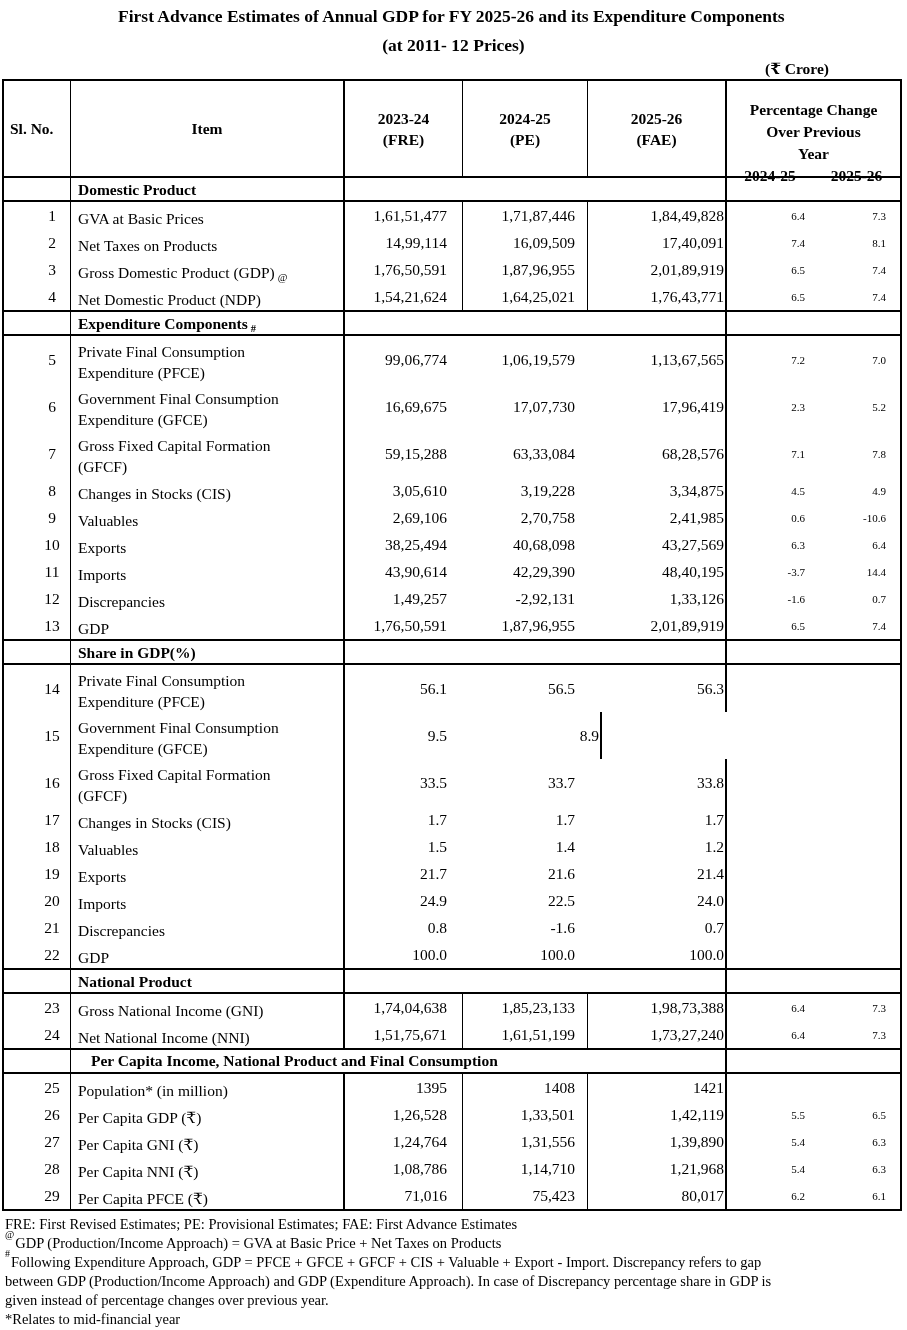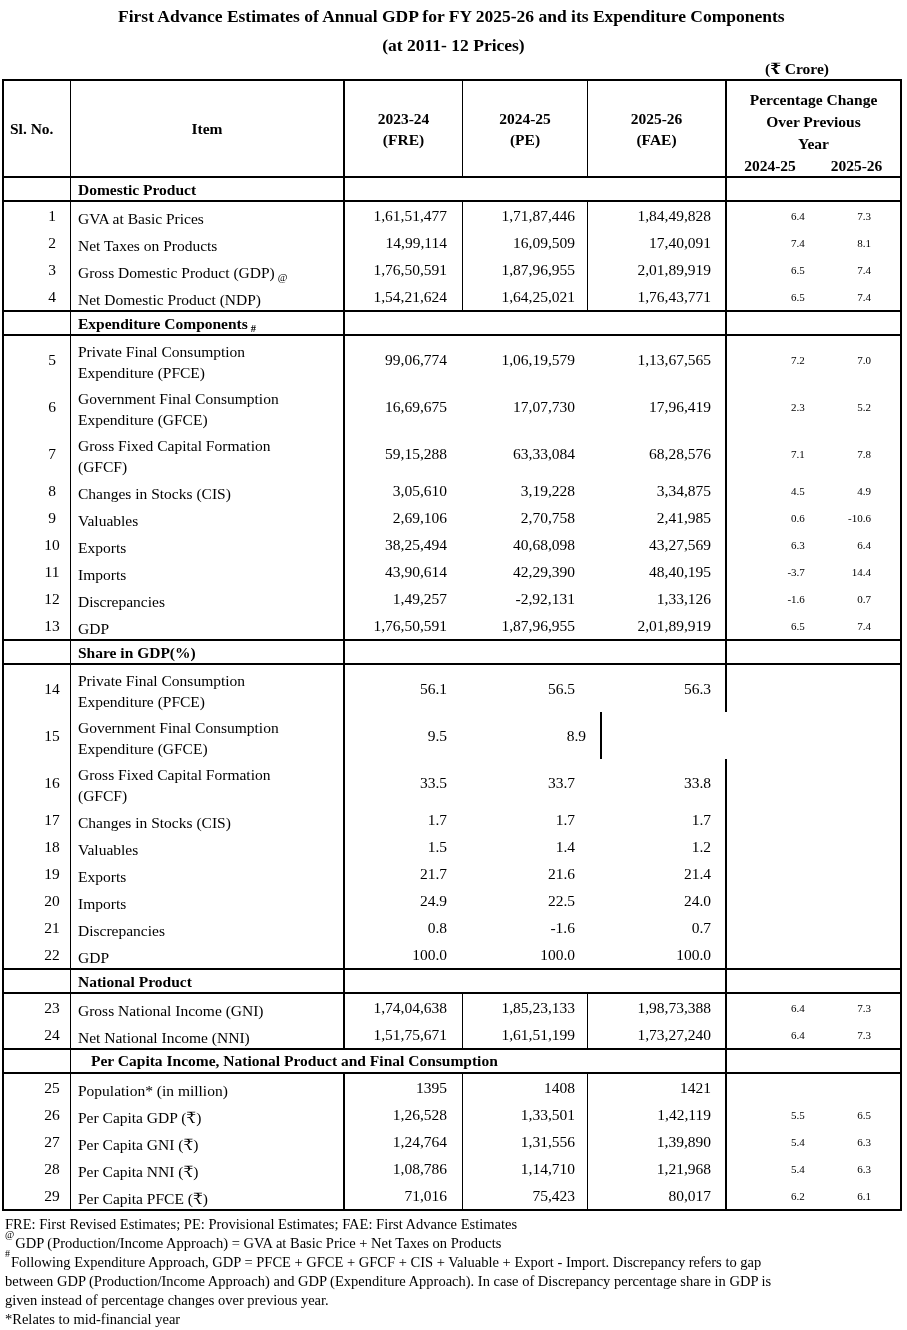--- a/index.html
+++ b/index.html
@@ -16,39 +16,39 @@
   .row.sect{height:26px;border-top:2px solid #000;border-bottom:2px solid #000}
   .row.data{height:27px}
   .row.data.tall{height:47px}
 
   .c-sl{width:66px;display:flex;align-items:center;justify-content:center;padding-left:30px;font-size:15.5px}
   .c-item{width:273px;border-left:1px solid #000;display:flex;align-items:flex-end;padding-left:7px;font-size:15.5px}
   .c-item .lbl{white-space:pre-line;line-height:21px}
   .c-v{border-left:1px solid transparent;display:flex;align-items:center;justify-content:flex-end;font-size:15.5px}
   .v1{width:119px;border-left:2px solid #000000;padding-right:15px}
   .v2{width:125px;padding-right:12px}
-  .v3{width:138px;padding-right:14px}
+  .v3{width:138px;padding-right:1px}
   .grid .v2,.grid .v3{border-left-color:#000}
   .c-p{width:175px;border-left:2px solid #000;display:flex;align-items:center;font-size:11px}
   .psub{display:flex;align-items:center;justify-content:flex-end}
   .p1{width:87px;padding-right:8px}
-  .p2{width:88px;padding-right:29px}
+  .p2{width:88px;padding-right:14px}
   .c-merged{width:382px;border-left:2px solid #000}
   .c-wide{width:655px;border-left:1px solid #000;display:flex;align-items:center;padding-left:20px}
   .s-label,.c-wide{font-weight:bold;font-size:15.5px}
 
   sup{font-size:10.5px;position:relative;top:-5px;margin-left:3px;font-weight:inherit;line-height:0}
 
   .hc{font-weight:bold;font-size:15.5px;display:flex;flex-direction:column;justify-content:center;align-items:center;line-height:21px}
   .hc-sl{width:66px;align-items:flex-start;padding-left:6px;justify-content:center}
   .hc-item{width:273px;border-left:1px solid #000}
   .hc-v1{width:119px;border-left:2px solid #000}
   .hc-v2{width:125px;border-left:1px solid #000}
   .hc-v3{width:138px;border-left:1px solid #000}
-  .hc-p{width:175px;border-left:2px solid #000;justify-content:space-between;padding:8px 0 1px;line-height:22px}
+  .hc-p{width:175px;border-left:2px solid #000;justify-content:space-between;padding:18px 0 1px;line-height:22px}
   .psubrow{display:flex;width:100%}
   .psh{text-align:center;display:block}
   .p1h{width:87px}
   .p2h{width:88px}
 
   .fnotes{margin:4px 0 0 5px;font-size:14.5px;line-height:19px;width:898px}
   .fn{white-space:pre-line}
   .fn sup{top:-4px;margin-left:0;margin-right:1px;font-size:10px}
 </style>
 </head>

